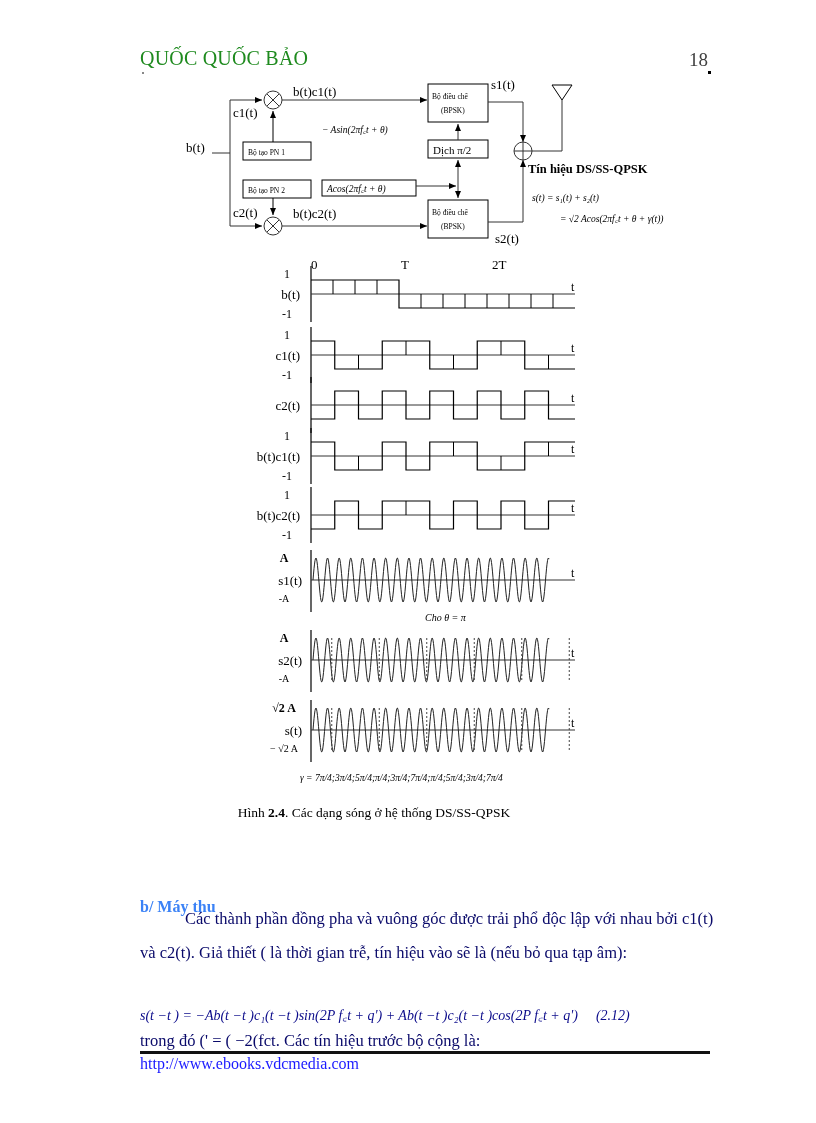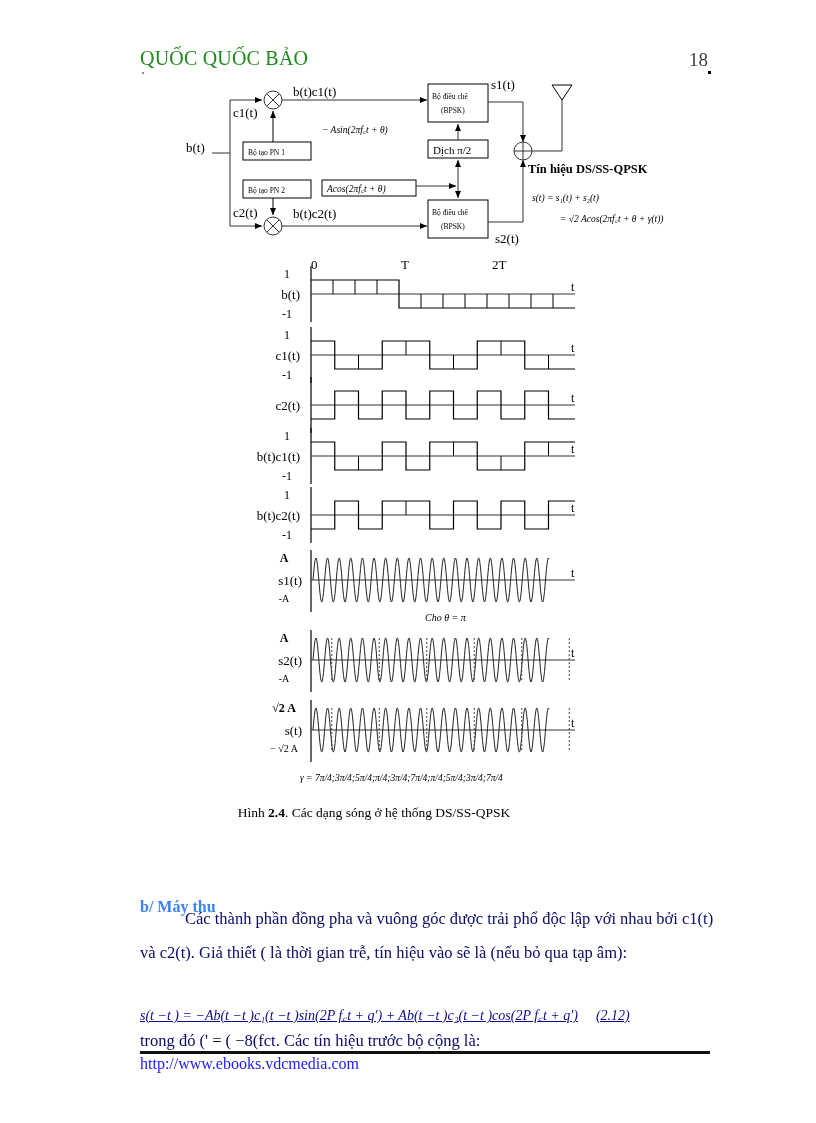--- a/index.html
+++ b/index.html
@@ -6,21 +6,21 @@
   body { width:816px; height:1123px; position:relative; overflow:hidden; font-family:"Liberation Serif", serif; color:#000; }
   .abs { position:absolute; }
   .header-title { left:140px; top:47px; font-size:20px; color:#1e8a1e; letter-spacing:0.2px; }
   .page-num { left:689px; top:49px; font-size:19px; color:#404040; }
   .header-dot { left:708px; top:71px; width:3px; height:3px; background:#000; }
   .header-dot2 { left:142px; top:72px; width:2px; height:2px; background:#888; }
   svg text { font-family:"Liberation Serif", serif; }
   .section-heading { left:140px; top:898px; font-size:16px; font-weight:bold; color:#3b82f6; }
   .para { left:140px; width:580px; font-size:16.5px; color:#0a0a6a; line-height:34px; }
   .para1 { top:902px; text-indent:45px; }
-  .eq { left:140px; top:1005px; font-size:14px; font-style:italic; color:#0a0a8a; white-space:nowrap;text-decoration:underline; }
+  .eq { left:140px; top:1005px; font-size:14px; font-style:italic; color:#0a0a8a; white-space:nowrap; }
   .eq .num { margin-left:18px; }
   .para3 { left:140px; top:1031px; font-size:16.5px; color:#0a0a6a; }
   .footer-rule { left:140px; top:1051px; width:570px; height:3px; background:#111; }
   .footer-link { left:140px; top:1055px; font-size:16px; color:#1a1aff; text-decoration:none; }
   .caption { left:0; width:748px; top:805px; text-align:center; font-size:13.5px; }
   .caption b { font-weight:bold; }
 </style>
 </head>
 <body>
 
@@ -221,15 +221,15 @@
     </g>
   <text x="425" y="371" font-size="10" font-style="italic">Cho θ = π</text>
   <text x="300" y="531" font-size="9.5" font-style="italic">γ = 7π/4;3π/4;5π/4;π/4;3π/4;7π/4;π/4;5π/4;3π/4;7π/4</text>
 </svg>
 
 <div class="abs caption"><span>Hình </span><b>2.4</b><span>. Các dạng sóng ở hệ thống DS/SS-QPSK</span></div>
 
 <div class="abs section-heading">b/ Máy thu</div>
 <div class="abs para para1">Các thành phần đồng pha và vuông góc được trải phổ độc lập với nhau bởi c1(t) và c2(t). Giả thiết ( là thời gian trễ, tín hiệu vào sẽ là (nếu bỏ qua tạp âm):</div>
 <div class="abs eq"><span>s(t −t ) = −Ab(t −t )c₁(t −t )sin(2P f꜀t + q') + Ab(t −t )c₂(t −t )cos(2P f꜀t + q')</span><span class="num">(2.12)</span></div>
-<div class="abs para3">trong đó (' = ( −8(fct. Các tín hiệu trước bộ cộng là:</div>
+<div class="abs para3">trong đó (' = ( −2(fct. Các tín hiệu trước bộ cộng là:</div>
 <div class="abs footer-rule"></div>
 <a class="abs footer-link" href="#">http://www.ebooks.vdcmedia.com</a>
 
 </body></html>

